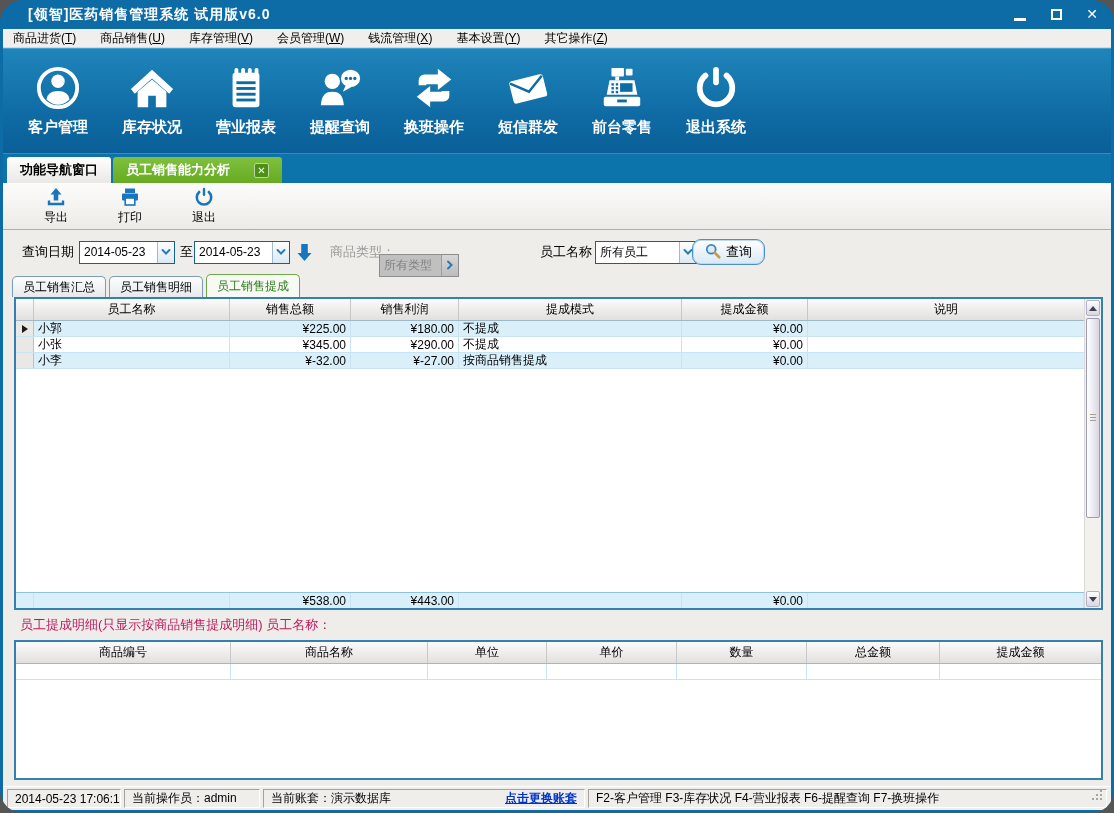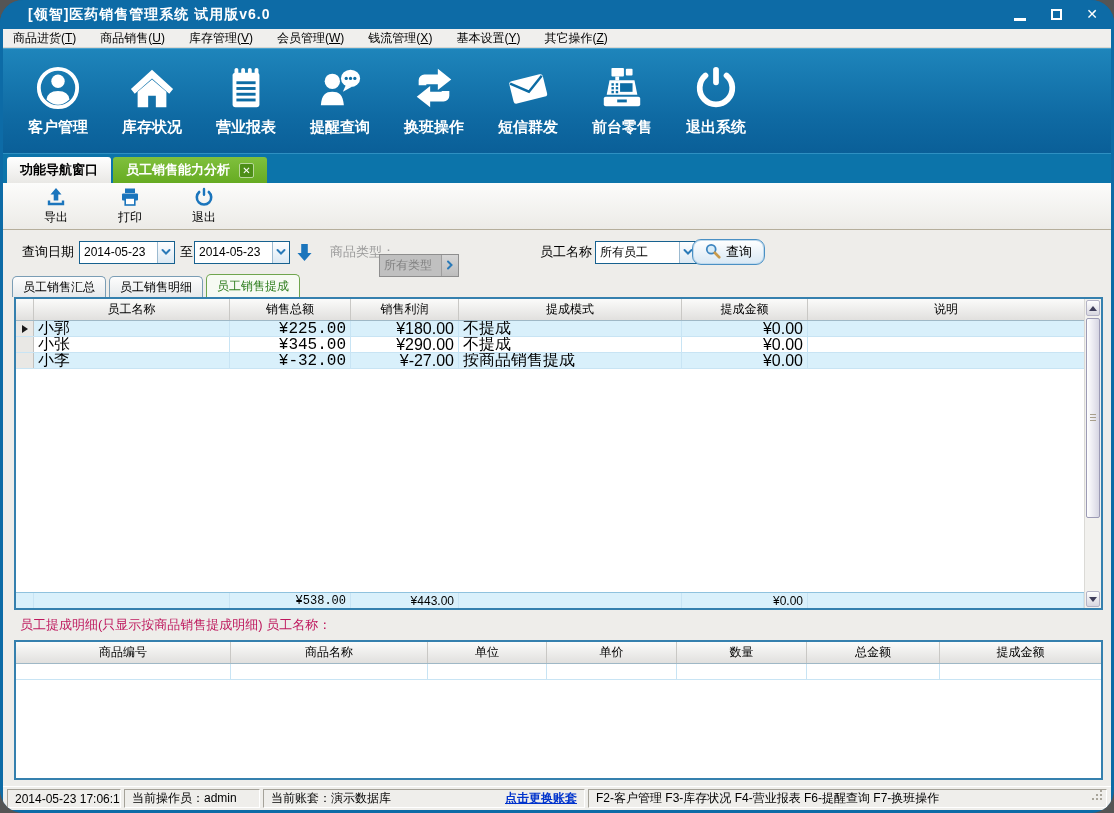--- a/index.html
+++ b/index.html
@@ -32,21 +32,21 @@
   .tool-btn { width:94px; display:flex; flex-direction:column; align-items:center; gap:7px; color:#fff; cursor:default; }
   .tool-btn svg { width:46px; height:46px; display:block; }
   .tool-btn .lbl { font-size:15px; font-weight:bold; white-space:nowrap; }
 
   
   .tabstrip { position:absolute; top:154px; left:3px; right:3px; height:29px; background:#0C74AA;
               display:flex; align-items:flex-end; padding-left:4px; }
   .doc-tab { height:26px; display:flex; align-items:center; padding:0 13px; font-size:13px; font-weight:bold;
              border-radius:3px 3px 0 0; margin-right:2px; white-space:nowrap; }
   .doc-tab.inactive { background:linear-gradient(#FFFFFF,#E9E8E5); color:#000; }
-  .doc-tab.active { background:linear-gradient(#80C03D,#66AB22); color:#fff; gap:9px; }
+  .doc-tab.active { background:linear-gradient(#80C03D,#66AB22); color:#fff; gap:24px; }
   .tab-close { width:15px; height:15px; background:#4D8F17; border:1px solid #B9D89B; border-radius:2px;
                color:#fff; font-size:10px; line-height:13px; text-align:center; font-weight:bold; }
 
   
   .content { position:absolute; top:183px; left:3px; right:3px; bottom:27px; background:#EEEDEA; }
 
   .subtoolbar { position:absolute; top:0; left:0; right:0; height:47px;
                 background:linear-gradient(#FCFCFB,#ECEBE7); border-bottom:1px solid #B5AE9B;
                 display:flex; align-items:center; padding-left:24px; gap:16px; }
   .act-btn { width:58px; height:42px; display:flex; flex-direction:column; align-items:center; justify-content:center;
@@ -74,27 +74,27 @@
   .rtab.active { color:#2E7D1E; border-color:#6FA54E; background:#F6FAF3; height:23px; }
 
   
   .grid { position:absolute; background:#fff; border:2px solid #3580AE; }
   .main-grid { top:114px; left:11px; right:8px; height:313px; }
   .detail-grid { top:457px; left:11px; right:8px; height:140px; }
   .grid-head { display:flex; height:22px; background:linear-gradient(#FBFBFA,#E1E0DE);
                border-bottom:1px solid #9FB8C6; font-size:12px; }
   .main-grid .grid-head, .rows-wrap { width:calc(100% - 17px); }
   .gh-cell { display:flex; align-items:center; justify-content:center; border-right:1px solid #C9C8C5; white-space:nowrap; }
-  .g-row { display:flex; height:16px; font-size:16px; border-bottom:1px solid #C8E4F4; background:#fff; }
+  .g-row { display:flex; height:16px; font-size:12px; border-bottom:1px solid #C8E4F4; background:#fff; }
   .g-row.alt { background:#D9F0FB; }
   .cell { display:flex; align-items:center; padding:0 4px; border-right:1px solid #C8E4F4; white-space:nowrap; overflow:hidden; }
   .num { justify-content:flex-end; }
   .ind { width:18px; background:#E9E8E5; border-right:1px solid #C2C1BE; justify-content:center; padding:0; }
   .row-arrow { width:0; height:0; border-left:6px solid #1A1A1A; border-top:4px solid transparent; border-bottom:4px solid transparent; }
-  .c0{width:18px;} .c1{width:196px;} .c2{width:121px;font-family:Liberation Mono, monospace;} .c3{width:108px;} .c4{width:223px;} .c5{width:126px;} .c6{flex:1;border-right:none;}
+  .c0{width:18px;} .c1{width:196px;} .c2{width:121px;} .c3{width:108px;} .c4{width:223px;} .c5{width:126px;} .c6{flex:1;border-right:none;}
   .d0{width:215px;} .d1{width:197px;} .d2{width:119px;} .d3{width:130px;} .d4{width:130px;} .d5{width:133px;} .d6{flex:1;border-right:none;}
   .totals-row { position:absolute; bottom:0; left:0; right:17px; height:16px; background:#D9F0FB;
                 border-top:1px solid #8FC2DE; display:flex; font-size:12px; }
   .totals-row .cell { border-right:1px solid #C8E4F4; }
 
   
   .vscroll { position:absolute; top:0; right:0; bottom:0; width:17px; background:#F2F1EE; border-left:1px solid #DBDAD6; }
   .sbtn { position:absolute; left:1px; right:1px; height:16px; background:linear-gradient(#FEFEFE,#D8D7E0);
           border:1px solid #B4B3C6; border-radius:2px; display:flex; align-items:center; justify-content:center; }
   .sb-up { top:1px; } .sb-down { bottom:1px; }

